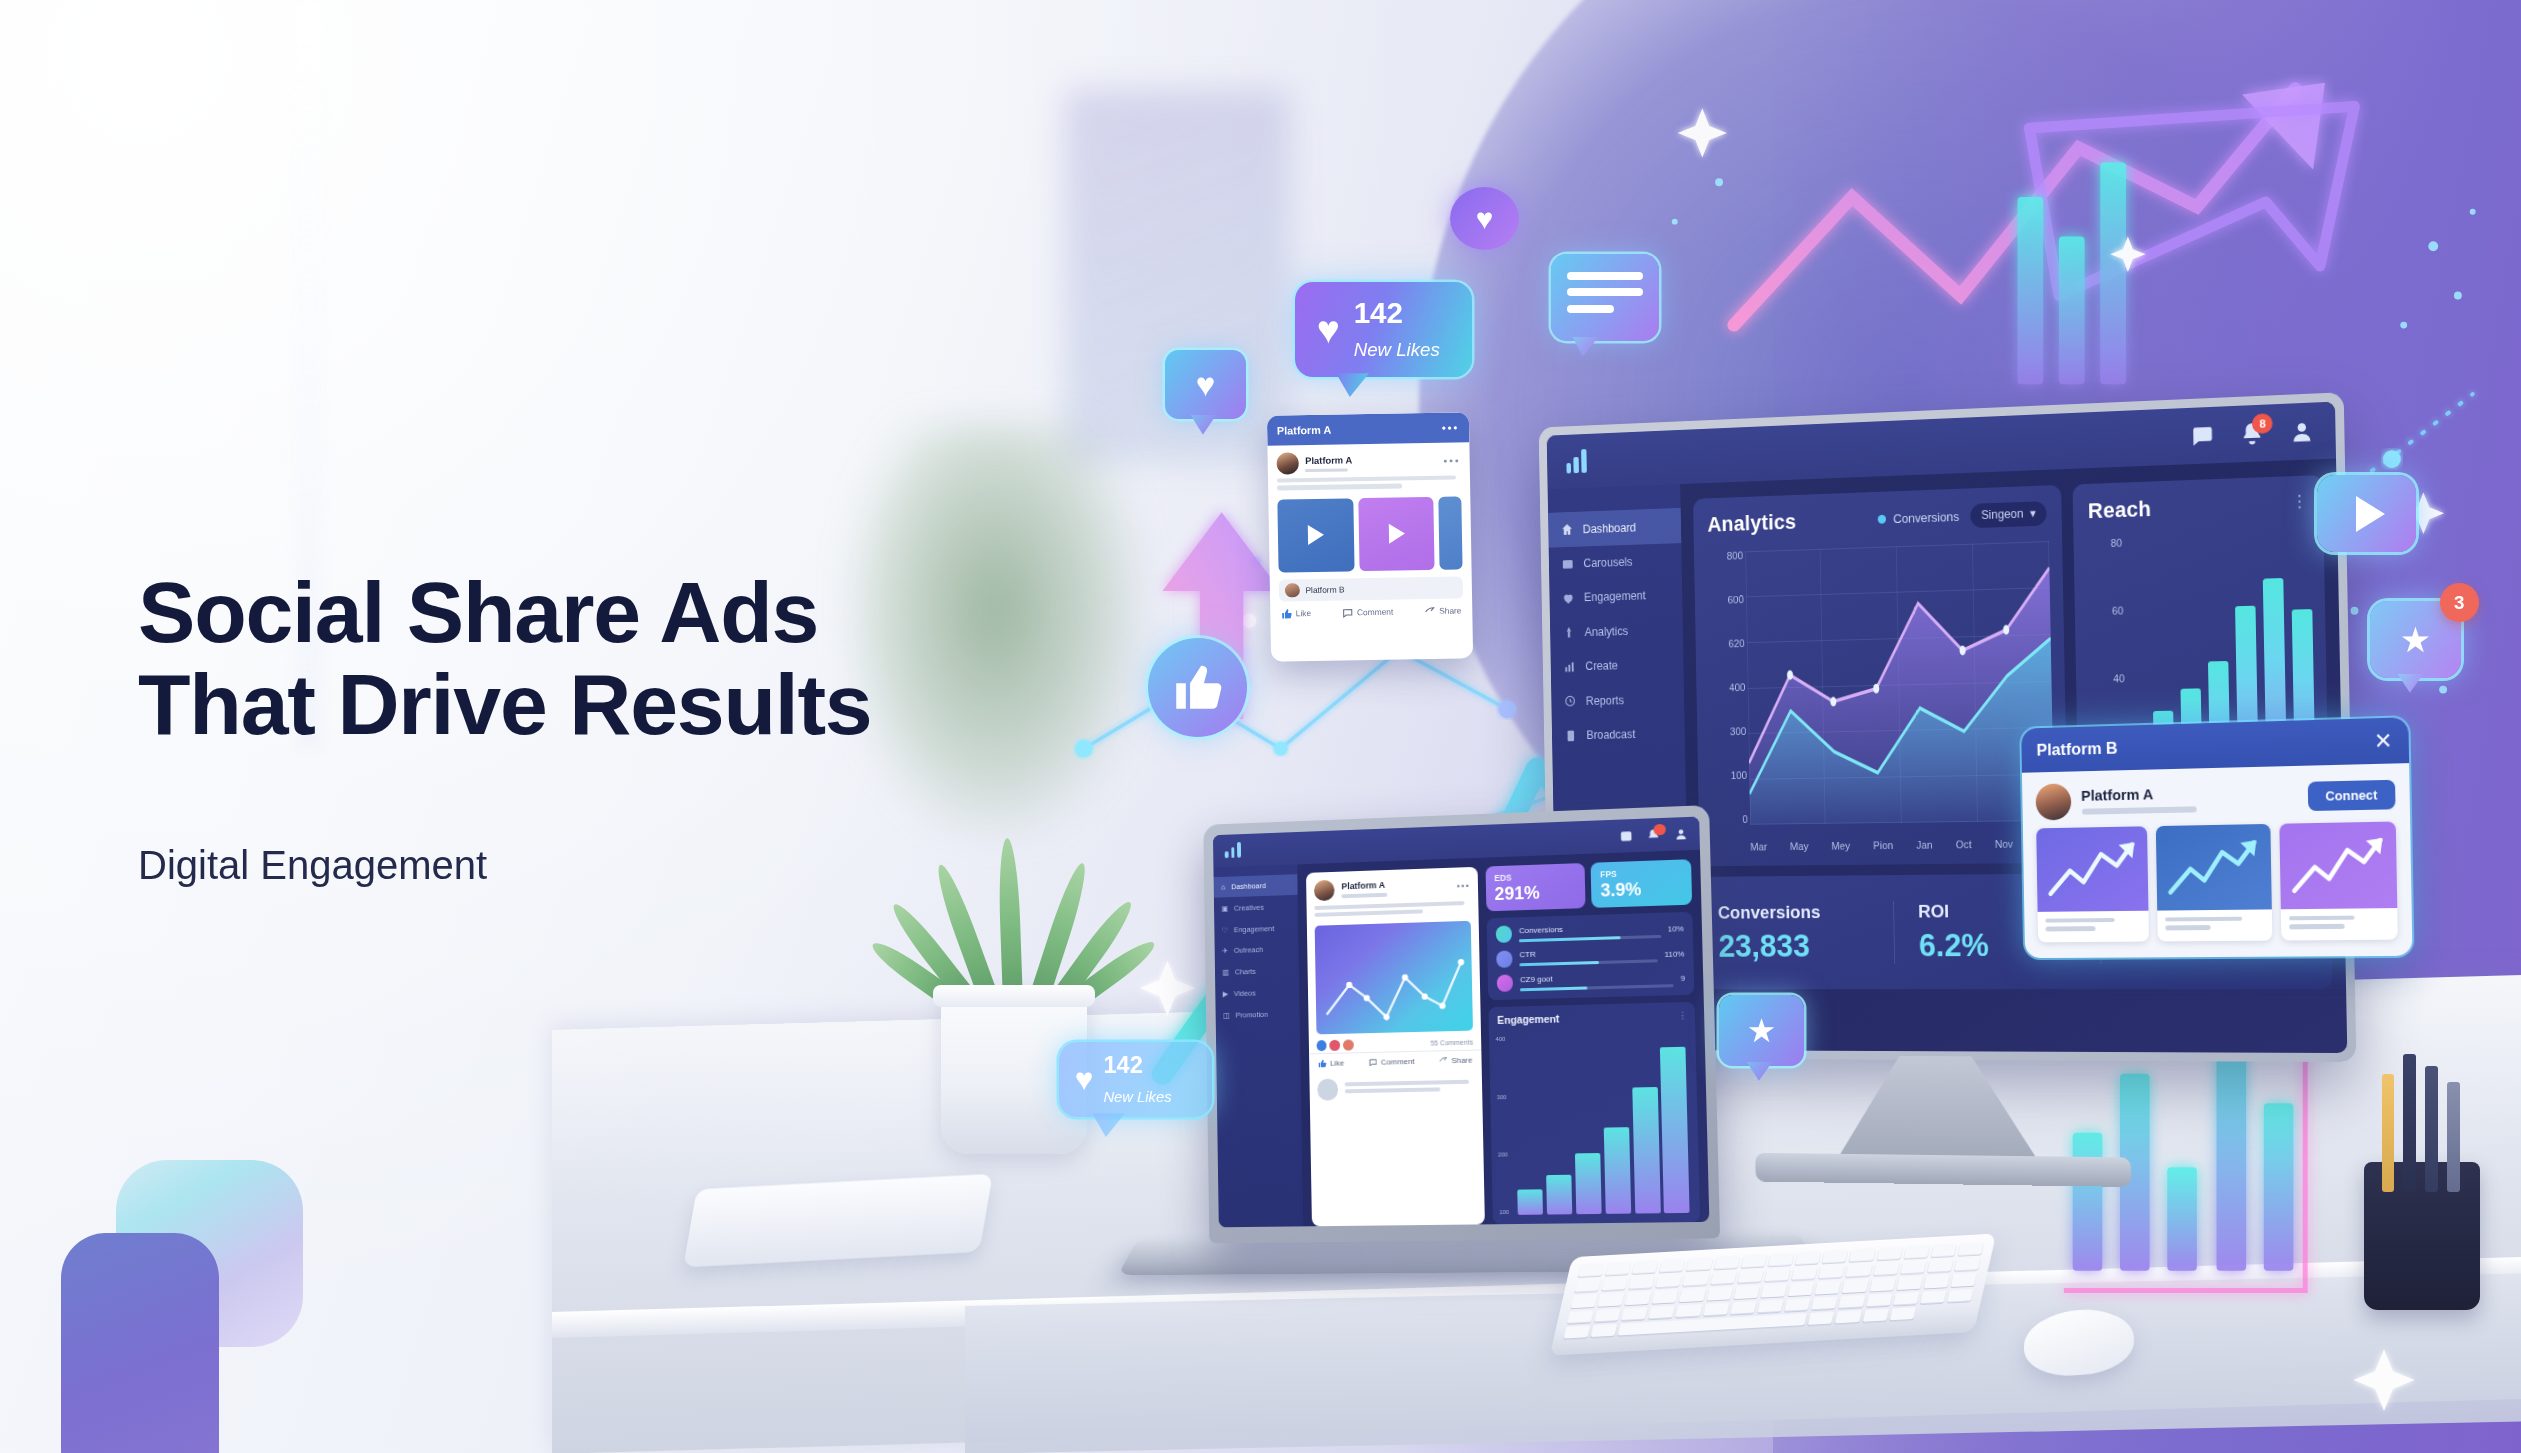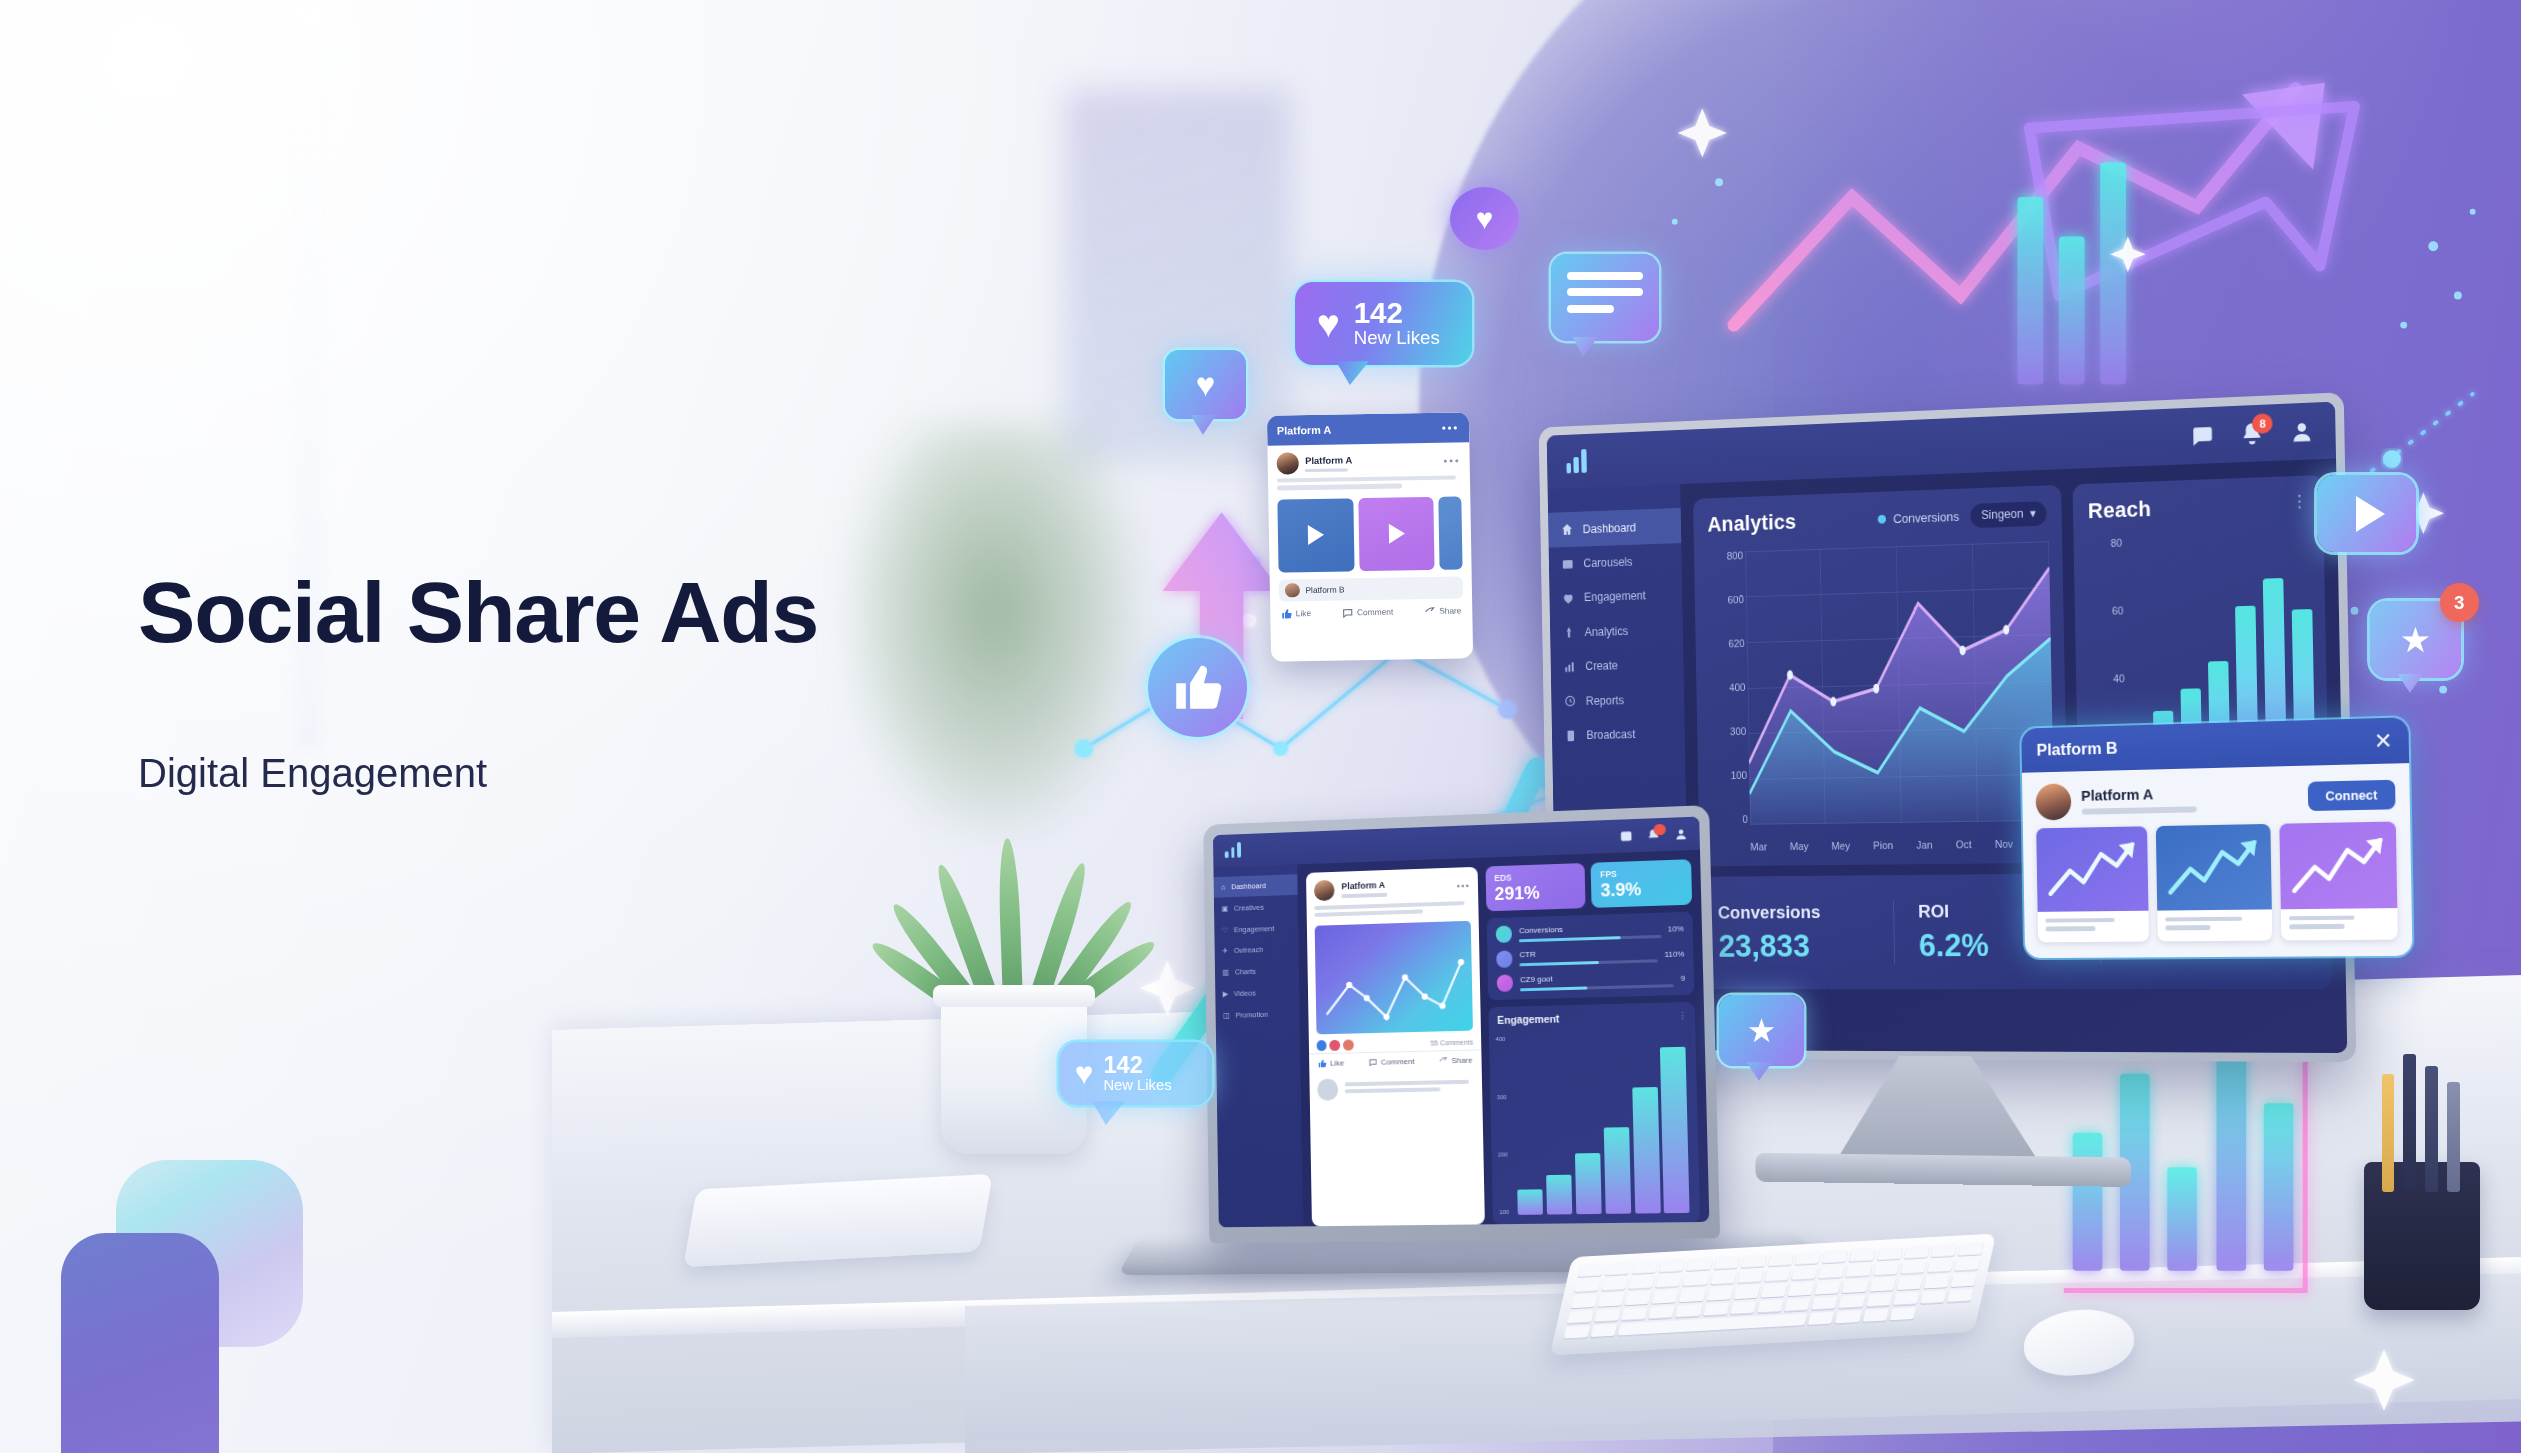--- a/index.html
+++ b/index.html
@@ -367,21 +367,21 @@
     background:linear-gradient(110deg,#9b6cf0 0%, #7f7ef0 45%, #4fd3e6 100%);
     box-shadow:0 0 0 2.5px rgba(150,240,255,.8), 0 0 33px rgba(130,200,255,.6);
   }
   .like-badge.cyan {
     left:1059px; top:1042px; width:153px; padding:11.8px 15.8px; gap:9.9px;
     background:linear-gradient(115deg,rgba(150,190,255,.85), rgba(120,210,255,.7));
     box-shadow:0 0 0 2.5px rgba(140,230,255,.9), 0 0 27.6px rgba(120,210,255,.65);
   }
   .lb-count { font-size:29.6px; font-weight:700; line-height:1; }
   .like-badge.cyan .lb-count { font-size:23.6px; }
-  .lb-text { font-size:18.7px; margin-top:0; }
+  .lb-text { font-size:18.7px; margin-top:12px;font-style:italic; }
   .like-badge.cyan .lb-text { font-size:14.8px; }
   .lb-tail {
     position:absolute; left:41px; bottom:-19.7px; width:33px; height:23.6px;
     background:inherit; clip-path:polygon(0 0, 100% 0, 42% 100%);
   }
   .heart-glyph { font-size:39px; line-height:1; }
   .like-badge.cyan .heart-glyph { font-size:31.5px; }
 
   .pin {
     position:absolute; border-radius:13.8px; display:flex;
@@ -1228,20 +1228,21 @@
   <div class="pencil-cup">
     <span class="pencil" style="left:17.7px;height:118px;background:linear-gradient(180deg,#f0c46a,#d8a94e)"></span>
     <span class="pencil" style="left:39px;height:138px;background:linear-gradient(180deg,#3a4268,#2a3050)"></span>
     <span class="pencil" style="left:61px;height:126px;background:linear-gradient(180deg,#4a5278,#343c60)"></span>
     <span class="pencil" style="left:83px;height:110px;background:linear-gradient(180deg,#8a91ae,#646c90)"></span>
   </div>
 
   <div class="hero">
     <h1>
       <span>Social Share Ads</span><br>
+      <span>That Drive Results</span>
     </h1>
     <p>
       <br>
       <span>Digital Engagement</span>
     </p>
   </div>
 
 </div>
 
 

